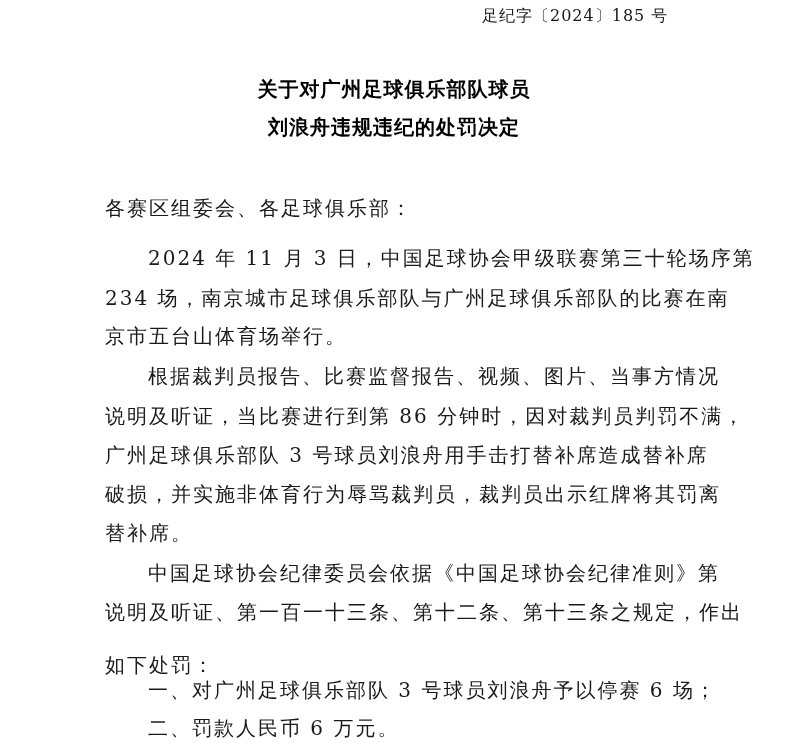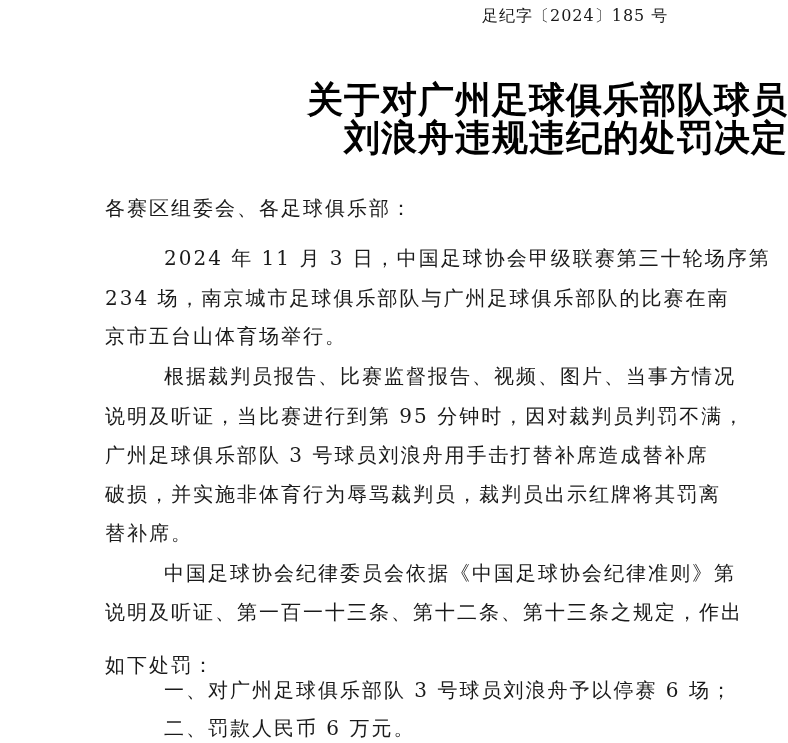--- a/index.html
+++ b/index.html
@@ -6,49 +6,49 @@
   body {
     width: 788px; height: 743px; overflow: hidden; position: relative;
     font-family: "DejaVu Serif", "Liberation Serif", serif;
     color: #1a1a1a;
   }
   .docnum {
     position: absolute; top: 6px; left: 482px;
     font-size: 16px; letter-spacing: 1px; white-space: nowrap;
   }
   .title {
-    position: absolute; left: 0; width: 788px; text-align: right;
-    font-size: 36px; font-weight: bold; letter-spacing: 1px; white-space: nowrap;
+    position: absolute; left: 0; width: 788px; text-align: center;
+    font-size: 20px; font-weight: bold; letter-spacing: 1px; white-space: nowrap;
     color: #000;
   }
   .t1 { top: 76px; }
   .t2 { top: 114px; font-family: Liberation Mono, monospace; }
   .line {
     position: absolute; left: 105px; font-size: 20px; white-space: nowrap;
     letter-spacing: 2px; line-height: 24px;
   }
-  .indent { left: 164px; }
+  .indent { left: 148px; }
 </style>
 </head>
 <body>
 
 <div>
   <div class="docnum">足纪字〔2024〕185 号</div>
 
   <div class="title t1">关于对广州足球俱乐部队球员</div>
   <div class="title t2">刘浪舟违规违纪的处罚决定</div>
 
   <div class="line" style="top:196px">各赛区组委会、各足球俱乐部：</div>
 
   <div class="line indent" style="top:246px">2024 年 11 月 3 日，中国足球协会甲级联赛第三十轮场序第</div>
   <div class="line" style="top:286px">234 场，南京城市足球俱乐部队与广州足球俱乐部队的比赛在南</div>
   <div class="line" style="top:324px">京市五台山体育场举行。</div>
 
   <div class="line indent" style="top:364px">根据裁判员报告、比赛监督报告、视频、图片、当事方情况</div>
-  <div class="line" style="top:404px">说明及听证，当比赛进行到第 95 分钟时，因对裁判员判罚不满，</div>
+  <div class="line" style="top:404px">说明及听证，当比赛进行到第 86 分钟时，因对裁判员判罚不满，</div>
   <div class="line" style="top:443px">广州足球俱乐部队 3 号球员刘浪舟用手击打替补席造成替补席</div>
   <div class="line" style="top:482px">破损，并实施非体育行为辱骂裁判员，裁判员出示红牌将其罚离</div>
   <div class="line" style="top:521px">替补席。</div>
 
   <div class="line indent" style="top:561px">中国足球协会纪律委员会依据《中国足球协会纪律准则》第</div>
   <div class="line" style="top:600px">说明及听证、第一百一十三条、第十二条、第十三条之规定，作出</div>
   <div class="line" style="top:653px">如下处罚：</div>
 
   <div class="line indent" style="top:678px">一、对广州足球俱乐部队 3 号球员刘浪舟予以停赛 6 场；</div>
   <div class="line indent" style="top:716px">二、罚款人民币 6 万元。</div>

